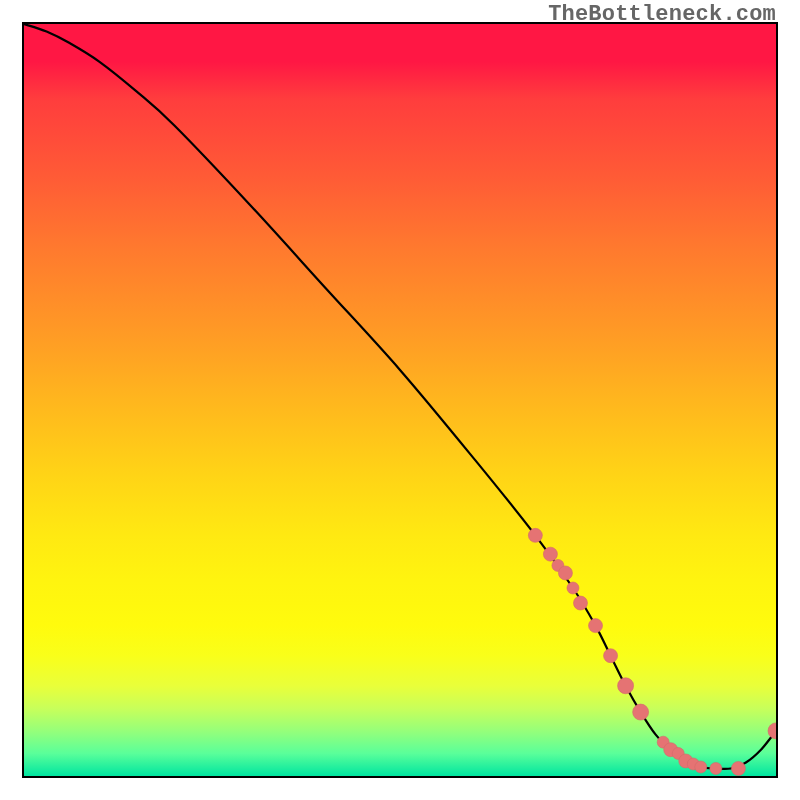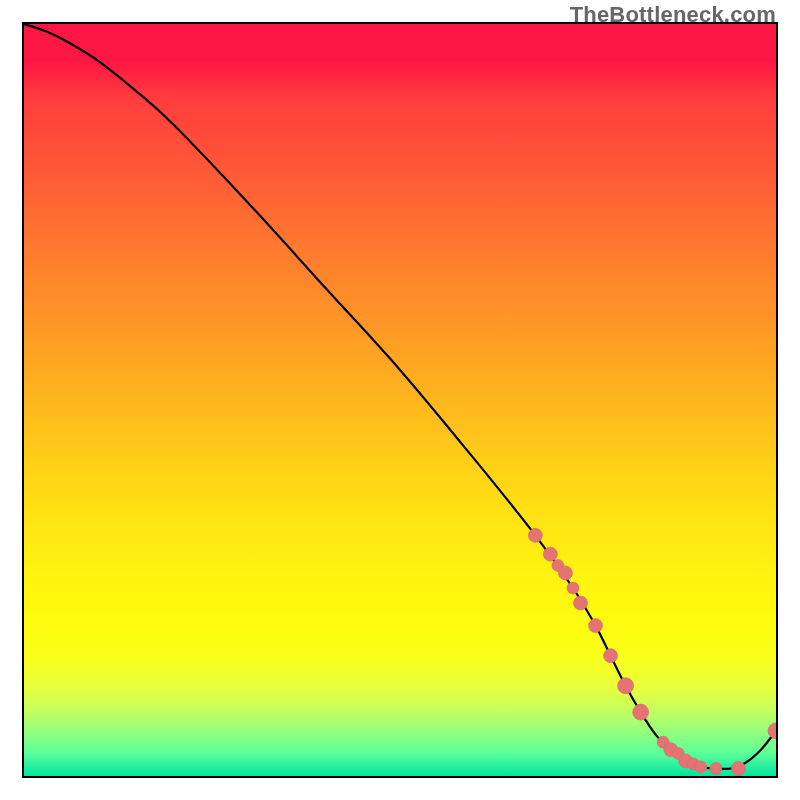--- a/index.html
+++ b/index.html
@@ -58,20 +58,21 @@
   }
   .watermark {
     position: absolute;
     top: 2px;
     right: 24px;
     color: #666666;
     font-size: 22px;
     font-weight: 600;
     letter-spacing: 0.2px;
     text-align: right;
+    font-family: Liberation Mono, monospace;
   }
 </style>
 </head>
 <body>
 
 <div class="frame">
 
   <div class="watermark">TheBottleneck.com</div>
 
   <div class="plot-area">

